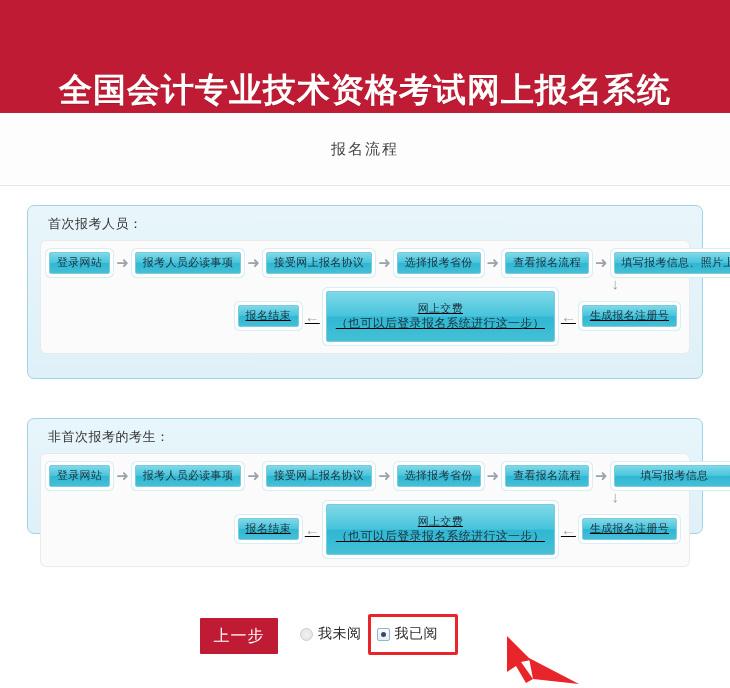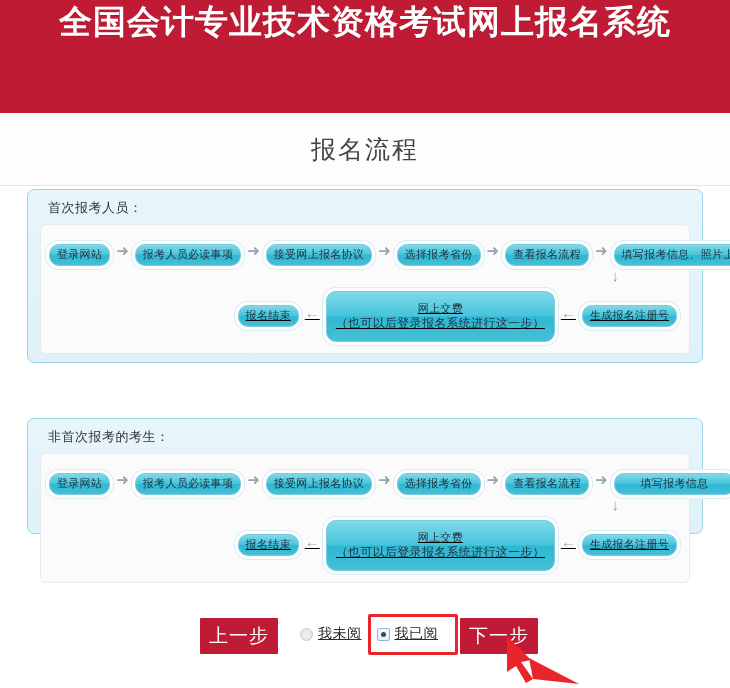--- a/index.html
+++ b/index.html
@@ -7,50 +7,50 @@
     width:730px;height:688px;
     background:#ffffff;
     font-family:"Liberation Sans","DejaVu Sans",sans-serif;
     overflow:hidden;
     position:relative;
   }
   
   .banner{
     position:absolute;left:0;top:0;width:730px;height:113px;
     background:#bf1b34;
-    display:flex;align-items:flex-start;justify-content:center;
+    display:flex;align-items:flex-end;justify-content:center;
   }
   .banner-title{
     color:#ffffff;
     font-size:33px;
     font-weight:bold;
     letter-spacing:1px;
     white-space:nowrap;
     text-shadow:0 1px 0 rgba(0,0,0,.12);
   }
   
   .page-title-bar{
     position:absolute;left:0;top:113px;width:730px;height:72px;
     background:#fdfdfd;
     border-bottom:1px solid #e6e6e6;
     display:flex;align-items:center;justify-content:center;
   }
   .page-title{
-    font-size:25px;color:#444444;letter-spacing:2px;
+    font-size:15px;color:#444444;letter-spacing:2px;
   }
   
   .panel{
     position:absolute;
     left:27px;width:676px;
     background:linear-gradient(#e8f6fb,#dff0f8);
     border:1px solid #9fd3e8;
     border-radius:7px;
     box-sizing:border-box;
   }
-  #panel-0{top:189px;height:174px;}
+  #panel-0{top:205px;height:174px;}
   #panel-1{top:418px;height:116px;}
   .panel-header{
     font-size:13px;color:#333;
     padding:9px 0 7px 20px;
     letter-spacing:.5px;
   }
   .panel-body{
     margin:0 12px 12px 12px;
     background:#fbfbfb;
     border:1px solid #eaeaea;
@@ -62,30 +62,29 @@
     display:flex;align-items:center;
     justify-content:flex-start;
     flex-wrap:nowrap;
   }
   .flow-row.row-right{justify-content:flex-end;padding-right:4px;text-decoration:underline;}
   
   .node{
     position:relative;
     background:linear-gradient(#7fd9e8 0%,#48c4dc 48%,#2fb7d3 52%,#45c0d6 100%);
     border:1px solid #7fc9dd;
-    border-radius:10px;
+    border-radius:2px;
     box-shadow:0 0 0 3px #ffffff, 0 0 0 4px #d7eef6;
     color:#1b2f3a;
     font-size:11px;
     line-height:1.25;
     padding:3px 7px;
     text-align:center;
     white-space:nowrap;
     letter-spacing:.3px;
-    margin-top:8px;
   }
   .node.two-line{padding:10px 9px;}
   .node .l1{display:block;font-size:11px;}
   .node .l2{display:block;font-size:12px;}
   .arrow{
     color:#9aa3a8;
     font-size:15px;
     padding:0 6px;
     line-height:1;
     user-select:none;
@@ -99,21 +98,21 @@
   
   .controls{
     position:absolute;left:0;top:600px;width:730px;height:80px;
   }
   .btn{
     position:absolute;top:18px;
     height:36px;width:78px;
     background:#bf1b34;
     color:#ffffff;
     border:none;
-    font-size:19px;
+    font-size:16px;
     font-family:inherit;
     letter-spacing:1px;
     cursor:pointer;
     border-radius:1px;
   }
   #btn-prev{left:200px;}
   #btn-next{left:460px;}
   .radio-group{
     position:absolute;left:300px;top:25px;
     display:flex;align-items:center;gap:3px;
@@ -128,21 +127,21 @@
   }
   .rd.checked{
     border-radius:2px;
     border:1px solid #8fb6d6;
     background:linear-gradient(#f7fbff,#e6eef7);
     display:flex;align-items:center;justify-content:center;
   }
   .rd.checked::after{
     content:"";width:5px;height:5px;border-radius:50%;background:#3a4a57;
   }
-  .radio-label{font-size:14px;color:#2b2b2b;letter-spacing:.5px;text-decoration:underline;}
+  .radio-label{font-size:14px;color:#2b2b2b;letter-spacing:.5px;}
   
   .annot-box{
     position:absolute;
     left:368px;top:614px;width:90px;height:41px;
     border:3px solid #e8252a;
     box-sizing:border-box;
     background:transparent;
     border-radius:2px;
     z-index:5;
   }
@@ -237,21 +236,20 @@
     <label class="radio-item">
       <span class="rd"></span>
       <span class="radio-label">我未阅</span>
     </label>
     <label class="radio-item">
       <span class="rd checked"></span>
       <span class="radio-label">我已阅</span>
     </label>
   </div>
 
-  <button class="btn" id="btn-next">下一步</button>
 </div>
 
 <div class="annot-box"></div>
 
 <svg class="cursor-arrow" viewBox="0 0 80 55" xmlns="http://www.w3.org/2000/svg">
   <polygon points="2,4 26,28 16,30 28,47 21,51 11,34 2,40" fill="#e8252a"></polygon>
   <path d="M24,26 L74,52 L28,47 Z" fill="#e8252a"></path>
 </svg>
 
 </body></html>

